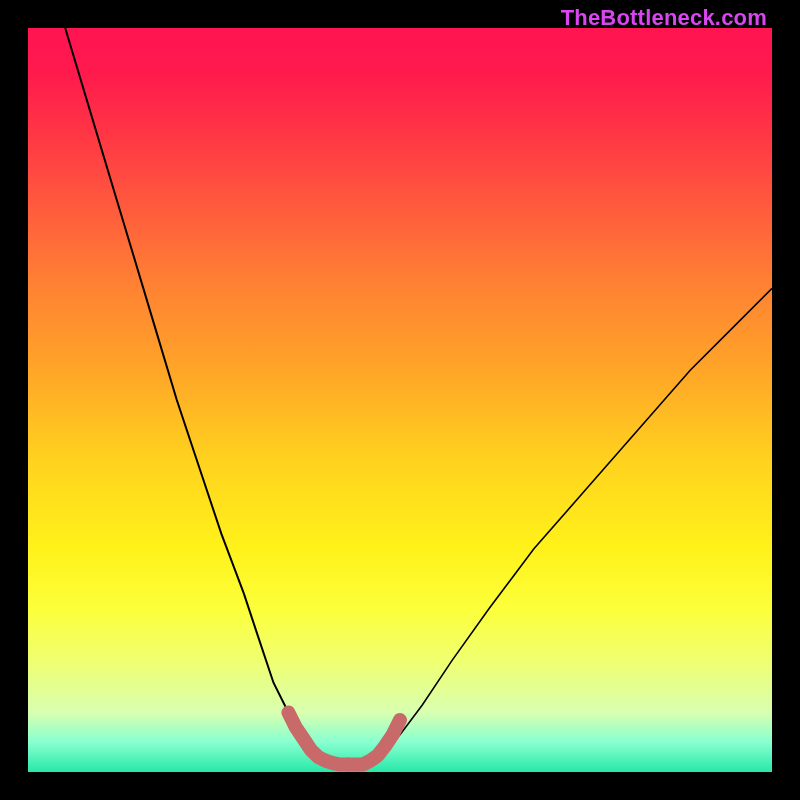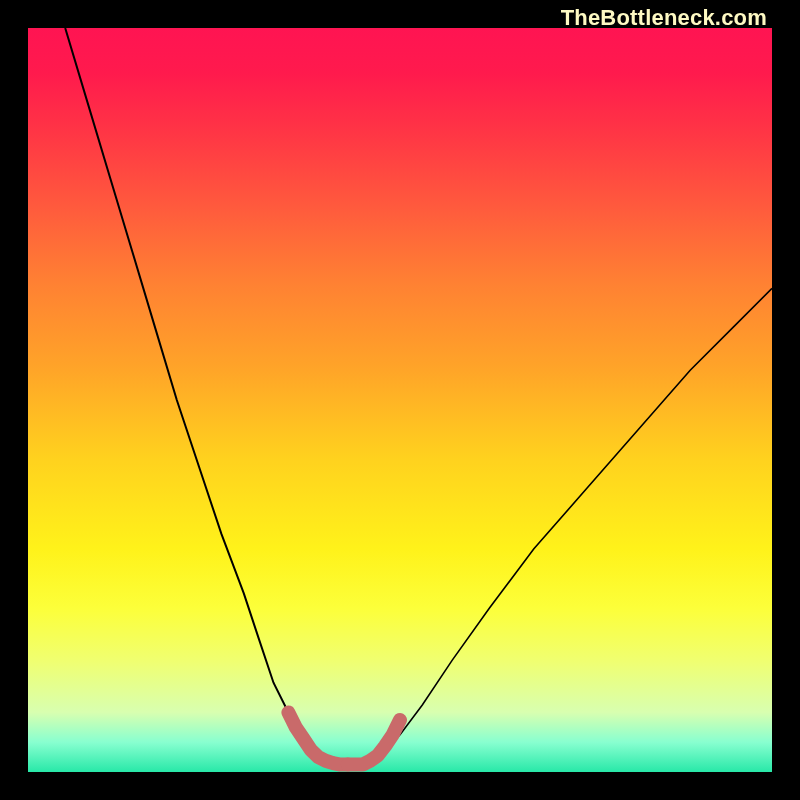--- a/index.html
+++ b/index.html
@@ -34,21 +34,21 @@
     );
     overflow: hidden;
   }
   .watermark {
     position: absolute;
     top: 5px;
     right: 33px;
     font-family: Arial, Helvetica, sans-serif;
     font-size: 22px;
     font-weight: bold;
-    color: #fef9c3;
+    color: #d946ef;
     letter-spacing: 0.2px;
     user-select: none;
   }
   svg.curve {
     position: absolute;
     left: 0;
     top: 0;
     width: 744px;
     height: 744px;
   }

